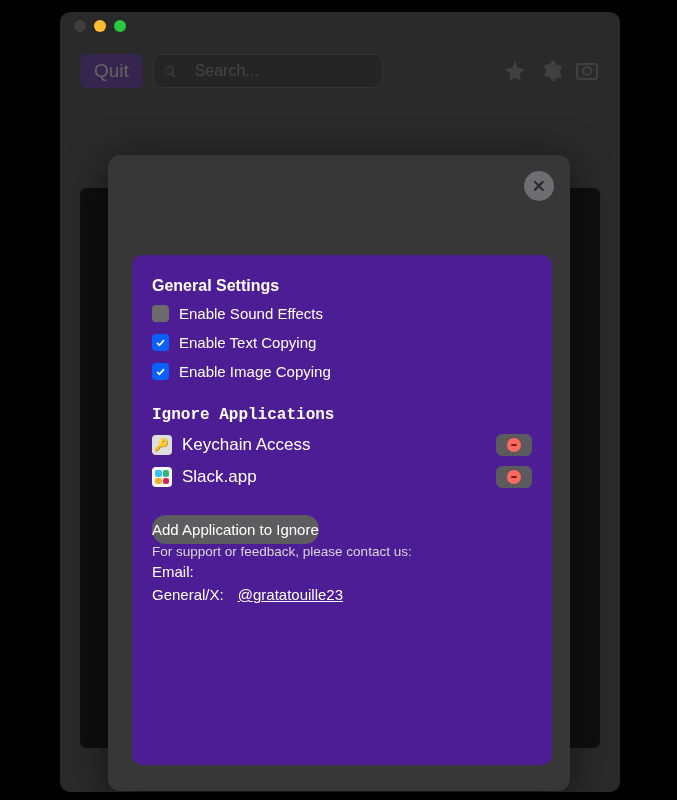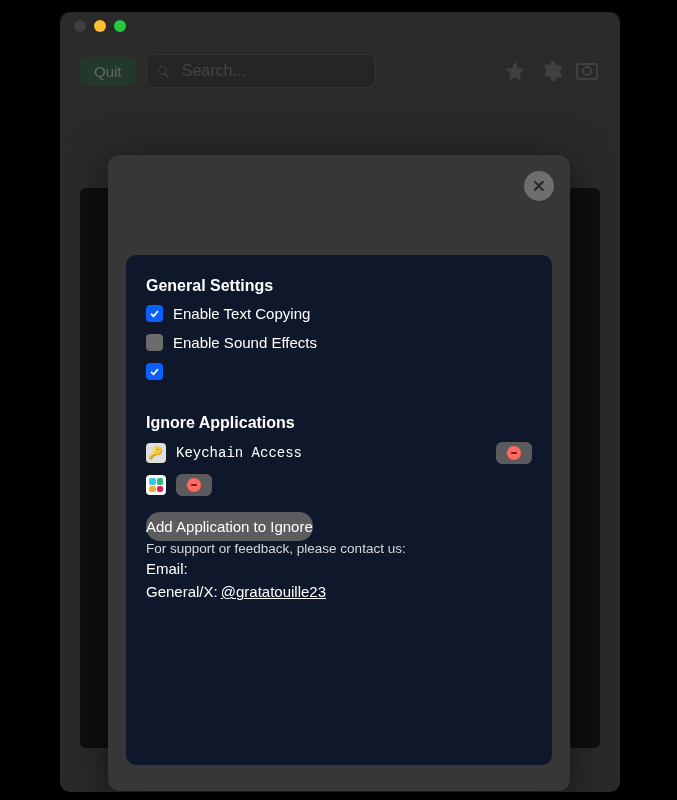--- a/index.html
+++ b/index.html
@@ -34,37 +34,37 @@
     .tl-yellow { background: #febc2e; }
     .tl-green { background: #28c840; }
     .toolbar {
       display: flex;
       align-items: center;
       padding: 14px 20px 14px 20px;
       gap: 10px;
       opacity: 0.35;
     }
     .quit-btn {
-      background: #14532d;
+      background: #4c1d95;
       color: #d0d0d0;
       border: none;
       border-radius: 6px;
       padding: 6px 14px;
-      font-size: 15px;
+      font-size: 19px;
     }
     .search-wrap {
       display: flex;
       align-items: center;
       background: #1e1e1f;
       border: 1px solid #474749;
       border-radius: 8px;
       height: 34px;
       width: 230px;
       padding: 0 10px;
-      gap: 12px;
+      gap: 18px;
     }
     .search-icon-svg { width: 15px; height: 15px; fill: #7a7a7d; }
     .search-input {
       background: transparent;
       border: none;
       outline: none;
       color: #9c9c9f;
       font-size: 16px;
       width: 100%;
     }
@@ -99,24 +99,24 @@
       width: 30px; height: 30px;
       border-radius: 50%;
       background: #6e6e70;
       display: flex; align-items: center; justify-content: center;
       cursor: pointer;
     }
     .close-btn svg { width: 14px; height: 14px; fill: #2a2a2c; }
     .inner-card {
       position: absolute;
       top: 100px;
-      left: 18px;
+      left: 24px;
       right: 18px;
       height: 510px;
-      background: #0f172a;
+      background: #4c1d95;
       border-radius: 10px;
       padding: 22px 20px;
       color: #fff;
     }
     .section-title {
       font-size: 16px;
       font-weight: 700;
       margin-bottom: 10px;
       color: #fff;
     }
@@ -129,37 +129,37 @@
     .checkbox {
       width: 17px; height: 17px;
       border-radius: 4px;
       display: flex; align-items: center; justify-content: center;
       flex-shrink: 0;
     }
     .checkbox.unchecked { background: #6b6b6d; }
     .checkbox.checked { background: #0a60ff; }
     .checkbox.checked svg { width: 11px; height: 11px; stroke: #fff; stroke-width: 2.5; fill: none; }
     .check-label { font-size: 15px; color: #fff; font-weight: 400; }
-    .gap-lg { margin-top: 34px; }
+    .gap-lg { margin-top: 26px; font-family: Liberation Mono, monospace; }
     .app-row {
       display: flex;
       align-items: center;
       gap: 10px;
       margin-bottom: 10px;
     }
     .app-icon {
       width: 20px; height: 20px;
       border-radius: 4px;
       flex-shrink: 0;
       display: flex; align-items: center; justify-content: center;
       font-size: 12px;
     }
     .app-icon.keychain { background: #dedede; }
     .app-icon.slack { background: #fff; }
-    .app-name { flex: 1; font-size: 14px; color: #fff; font-family: Liberation Mono, monospace; }
+    .app-name { flex: 1; font-size: 17px; color: #fff; }
     .remove-pill {
       width: 36px; height: 22px;
       border-radius: 6px;
       background: #5b5b5d;
       display: flex; align-items: center; justify-content: center;
     }
     .remove-pill .minus-dot {
       width: 14px; height: 14px; border-radius: 50%;
       background: #ff6a5e;
       display: flex; align-items: center; justify-content: center;
@@ -168,31 +168,31 @@
       content: ""; width: 6px; height: 2px; background: #7a1f18; border-radius: 1px;
     }
     .add-btn {
       display: inline-block;
       background: #5d5d5f;
       color: #fff;
       border: none;
       border-radius: 14px;
       padding: 6px 0;
       font-size: 15px;
-      margin-top: 6px;
+      margin-top: 17px;
     }
     .contact-text {
       font-size: 13.5px;
       color: #d7d7d9;
       margin-bottom: 4px;
     }
     .contact-row {
       display: flex;
       align-items: flex-start;
-      gap: 3px;
+      gap: 14px;
       margin-bottom: 6px;
       font-size: 15px;
     }
     .contact-label { color: #fff; }
     .contact-email { color: #2f8fdc; }
     .contact-handle { color: #fff; text-decoration: underline; }
 
     
     .slack-g { display: grid; grid-template-columns: 1fr 1fr; grid-template-rows: 1fr 1fr; gap: 1px; width: 14px; height: 14px; }
     .slack-g span { border-radius: 2px; }
@@ -244,39 +244,40 @@
     <svg viewBox="0 0 24 24">
         <path d="M18.3 5.7L12 12l6.3 6.3-1.4 1.4L10.6 13 5 18.6l-1.4-1.4L10 10.6 3.7 4.3 5 2.9l6.3 6.3 6.3-6.3z" transform="translate(0 0)"></path>
         <path d="M5 5l14 14M19 5L5 19" stroke="#2a2a2c" stroke-width="3" stroke-linecap="round"></path>
       </svg>
   </div>
 
   <div class="inner-card">
     <div class="section-title">General Settings</div>
 
     <div class="check-row">
+      <div class="checkbox unchecked"></div>
+      <span class="check-label">Enable Sound Effects</span>
+    </div>
+
+    <div class="check-row">
       <div class="checkbox checked">
         <svg viewBox="0 0 16 16">
             <polyline points="3,8.5 6.5,12 13,4.5"></polyline>
           </svg>
       </div>
       <span class="check-label">Enable Text Copying</span>
     </div>
 
     <div class="check-row">
-      <div class="checkbox unchecked"></div>
-      <span class="check-label">Enable Sound Effects</span>
-    </div>
-
-    <div class="check-row">
       <div class="checkbox checked">
         <svg viewBox="0 0 16 16">
             <polyline points="3,8.5 6.5,12 13,4.5"></polyline>
           </svg>
       </div>
+      <span class="check-label">Enable Image Copying</span>
     </div>
 
     <div class="section-title gap-lg">Ignore Applications</div>
 
     <div class="app-row">
       <div class="app-icon keychain">
           <span class="keychain-inner">🔑</span>
         </div>
       <span class="app-name">Keychain Access</span>
       <div class="remove-pill">
@@ -286,20 +287,21 @@
 
     <div class="app-row">
       <div class="app-icon slack">
         <div class="slack-g">
             <span class="s1"></span>
             <span class="s2"></span>
             <span class="s3"></span>
             <span class="s4"></span>
           </div>
       </div>
+      <span class="app-name">Slack.app</span>
       <div class="remove-pill">
           <div class="minus-dot"></div>
         </div>
     </div>
 
     <button class="add-btn">Add Application to Ignore</button>
 
     <div class="contact-text">For support or feedback, please contact us:</div>
     <div class="contact-row">
       <span class="contact-label">Email:</span>

